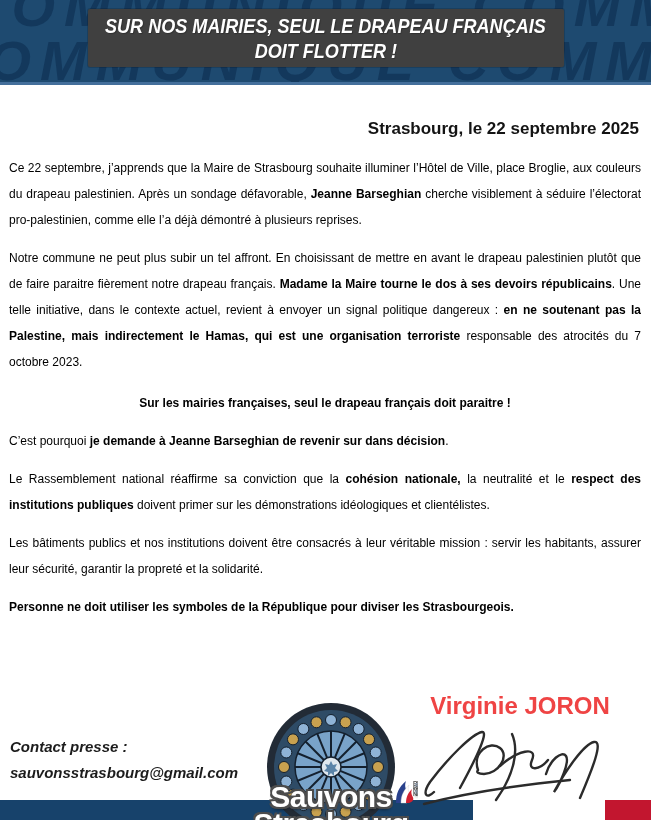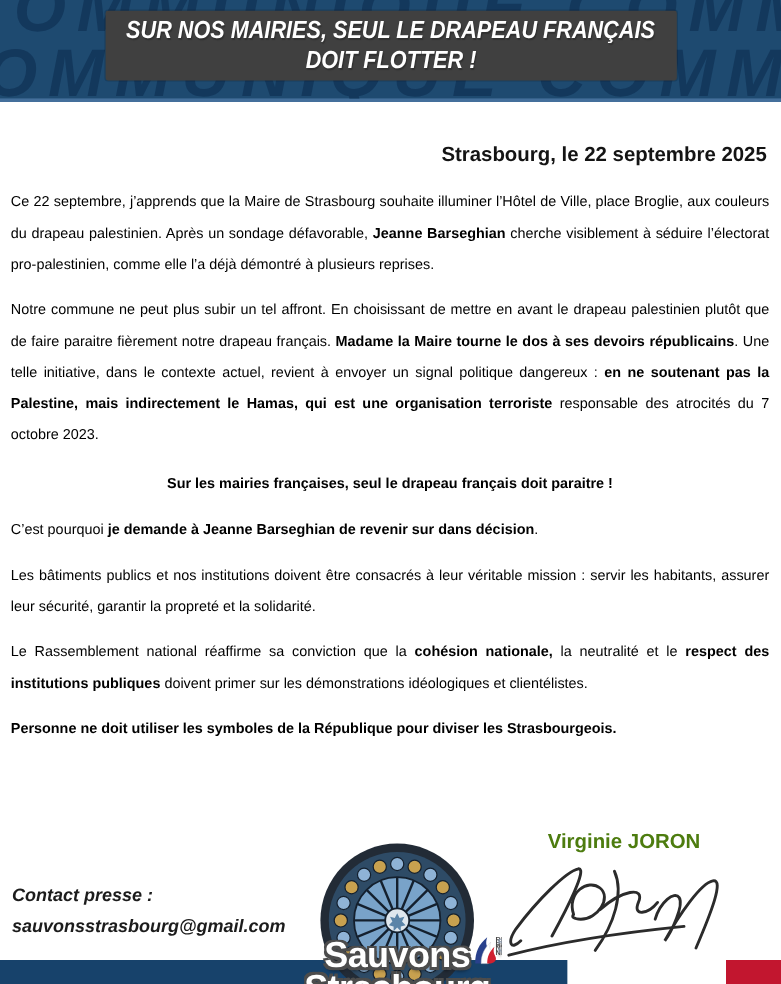--- a/index.html
+++ b/index.html
@@ -100,21 +100,21 @@
   .logo-text .lt2{font-size:30px;display:block;
     text-shadow:-2px -2px 0 #4c4c4c,2px -2px 0 #4c4c4c,-2px 2px 0 #4c4c4c,2px 2px 0 #4c4c4c,0 3px 3px rgba(0,0,0,.45);}
   .rn-flame{
     position:absolute;right:-26px;top:-4px;
   }
 
   .sign-block{
     position:absolute;right:26px;top:692px;
     width:210px;text-align:center;z-index:2;
   }
-  .sign-name{font-weight:700;font-size:17px;color:#4d7c0f;}
+  .sign-name{font-weight:700;font-size:24px;color:#ef4444;}
   .sign-svg{margin-top:2px;}
 
   
   .bottombar{
     position:absolute;left:0;bottom:0;
     width:651px;height:20px;
     display:flex;
   }
   .bar-blue{width:473px;background:#17426b;}
   .bar-white{width:132px;background:#ffffff;}
@@ -134,22 +134,22 @@
     </div>
   </div>
 
   <div class="dateline">Strasbourg, le 22 septembre 2025</div>
 
   <div class="body-text" id="paragraphs">
       <p class="para"><span>Ce 22 septembre, j’apprends que la Maire de Strasbourg souhaite illuminer l’Hôtel de Ville, place Broglie, aux couleurs du drapeau palestinien. Après un sondage défavorable, </span><span class="b">Jeanne Barseghian</span><span> cherche visiblement à séduire l’électorat pro-palestinien, comme elle l’a déjà démontré à plusieurs reprises.</span></p>
       <p class="para"><span>Notre commune ne peut plus subir un tel affront. En choisissant de mettre en avant le drapeau palestinien plutôt que de faire paraitre fièrement notre drapeau français. </span><span class="b">Madame la Maire tourne le dos à ses devoirs républicains</span><span>. Une telle initiative, dans le contexte actuel, revient à envoyer un signal politique dangereux : </span><span class="b">en ne soutenant pas la Palestine, mais indirectement le Hamas, qui est une organisation terroriste</span><span> responsable des atrocités du 7 octobre 2023.</span></p>
       <p class="para center-bold"><span class="b">Sur les mairies françaises, seul le drapeau français doit paraitre !</span></p>
       <p class="para"><span>C’est pourquoi </span><span class="b">je demande à Jeanne Barseghian de revenir sur dans décision</span><span>.</span></p>
+      <p class="para"><span>Le Rassemblement national réaffirme sa conviction que la </span><span class="b">cohésion nationale,</span><span> la neutralité et le </span><span class="b">respect des institutions publiques</span><span> doivent primer sur les démonstrations idéologiques et clientélistes.</span></p>
       <p class="para"><span>Les bâtiments publics et nos institutions doivent être consacrés à leur véritable mission : servir les habitants, assurer leur sécurité, garantir la propreté et la solidarité.</span></p>
-      <p class="para"><span>Le Rassemblement national réaffirme sa conviction que la </span><span class="b">cohésion nationale,</span><span> la neutralité et le </span><span class="b">respect des institutions publiques</span><span> doivent primer sur les démonstrations idéologiques et clientélistes.</span></p>
       <p class="para all-bold"><span class="b">Personne ne doit utiliser les symboles de la République pour diviser les Strasbourgeois.</span></p>
     </div>
 
   <div class="contact">
     <div>Contact presse :</div>
     <div class="email">sauvonsstrasbourg@gmail.com</div>
   </div>
 
   <div class="logo">
     <svg class="rose" width="150" height="134" viewBox="0 0 150 134" aria-hidden="true">

